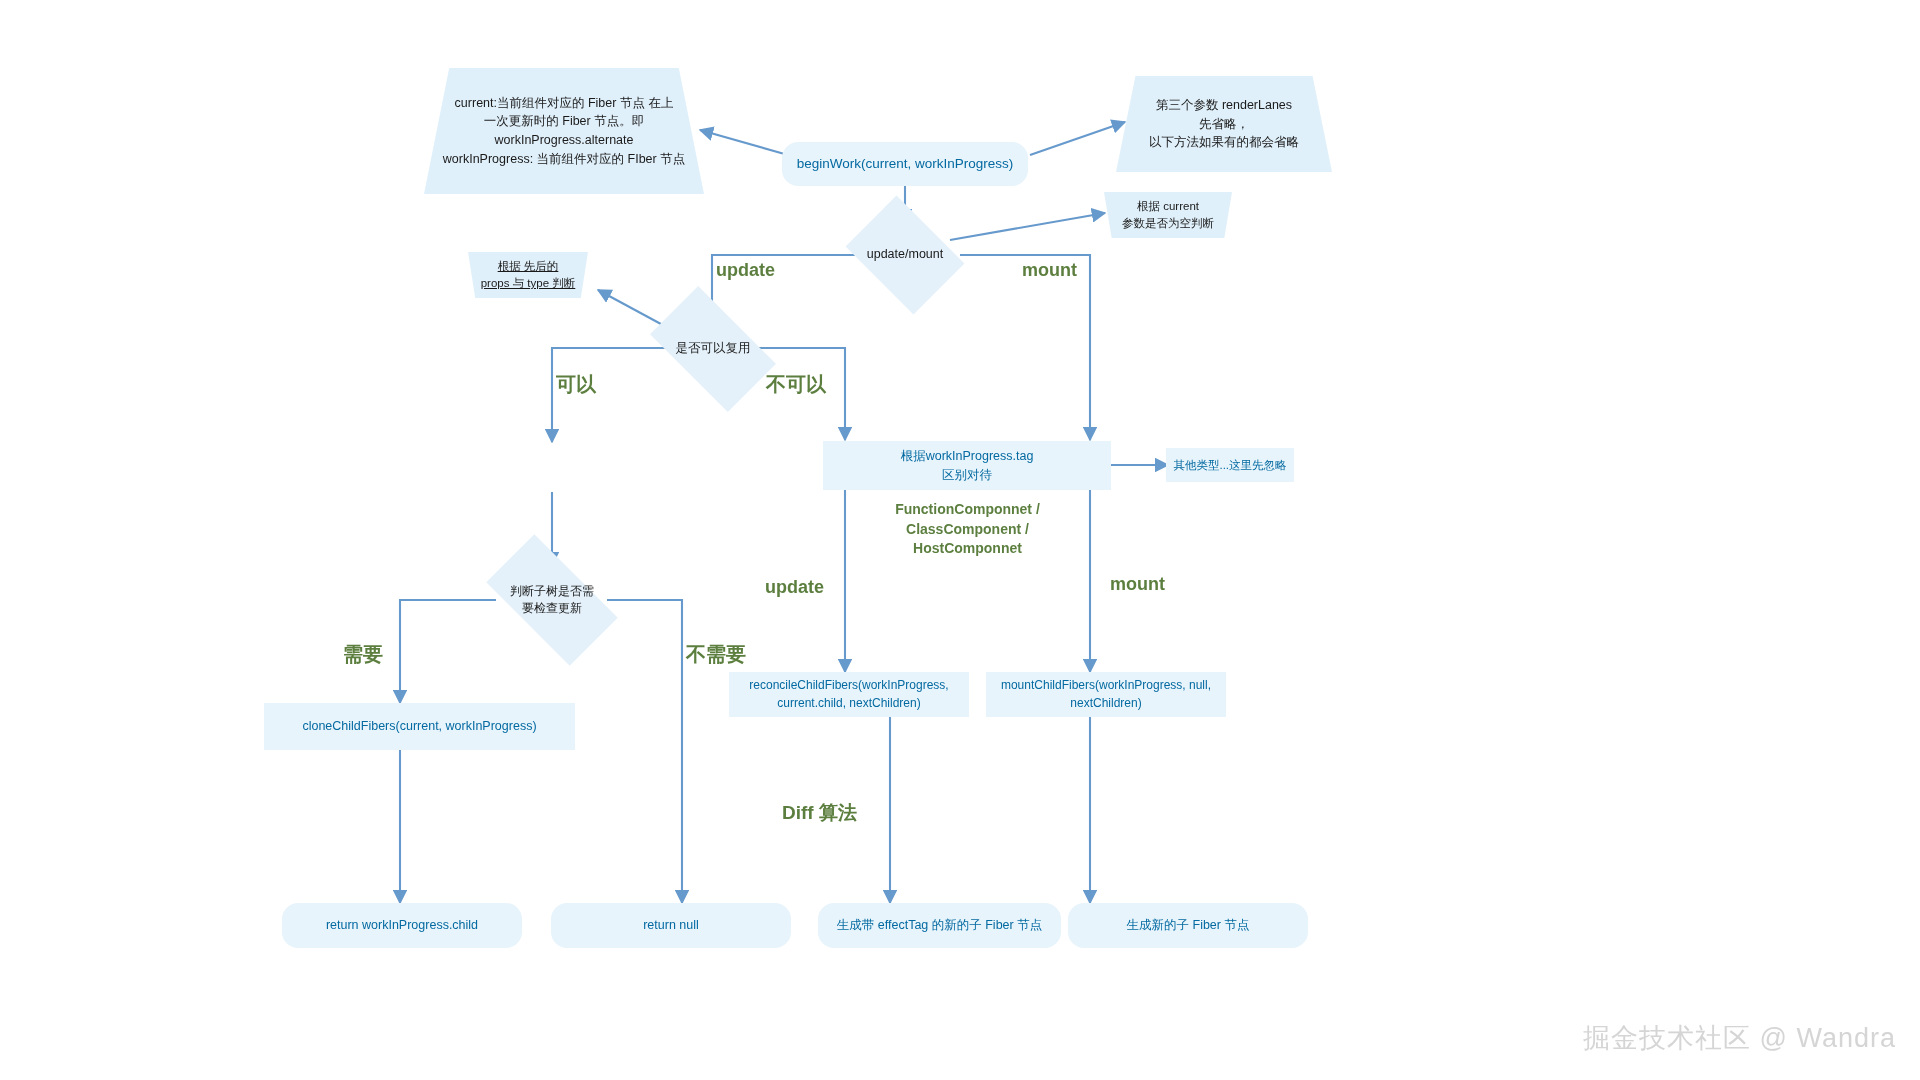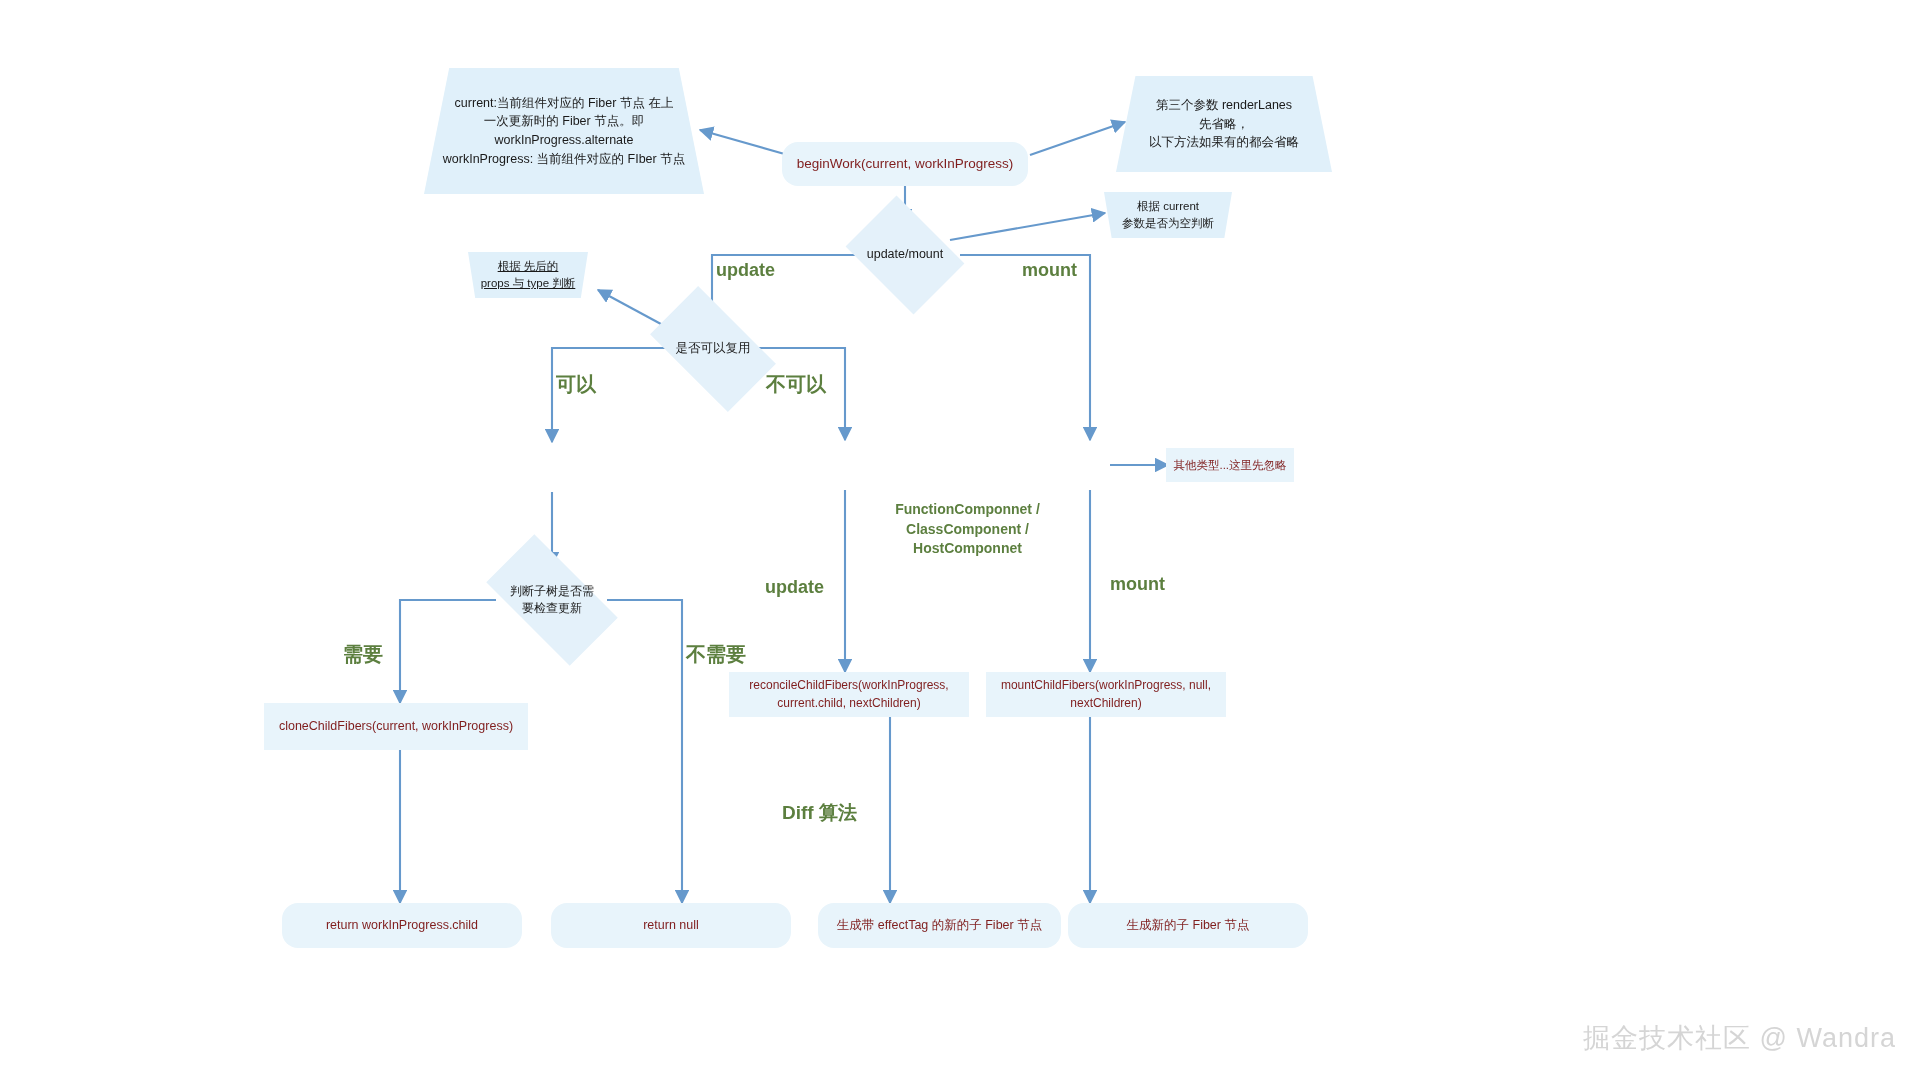--- a/index.html
+++ b/index.html
@@ -25,21 +25,21 @@
     height: 1080px;
     pointer-events: none;
   }
   .node {
     position: absolute;
     box-sizing: border-box;
     display: flex;
     align-items: center;
     justify-content: center;
     text-align: center;
-    color: #7f1d1d;
+    color: #0369a1;
     background: #e8f4fb;
     line-height: 1.45;
     white-space: pre-line;
     padding: 4px 0;
   }
   .rect { background: #e8f4fb; }
   .round { background: #e8f4fb; border-radius: 16px; }
   .diamond-wrap {
     position: absolute;
     display: flex;
@@ -177,20 +177,22 @@
   <div class="diamond-wrap" style="left:658px; top:315px; width:110px; height:68px;">
     <div class="diamond-shape"></div>
     <div class="diamond-label" style="font-size:12.5px;">是否可以复用</div>
   </div>
 
   <div class="edge-label" style="left:556px; top:370px; font-size:20px;">可以</div>
 
   <div class="edge-label" style="left:766px; top:370px; font-size:20px;">不可以</div>
 
 
+  <div class="node rect" style="left:823px; top:441px; width:288px; height:49px; font-size:12.5px;">根据workInProgress.tag
+区别对待</div>
 
   <div class="node rect" style="left:1166px; top:448px; width:128px; height:34px; font-size:11.5px;">其他类型...这里先忽略</div>
 
   <div class="edge-label" style="left:885px; top:500px; width:165px; text-align:center; font-size:14px;">FunctionComponnet /
 ClassComponent /
 HostComponnet</div>
 
   <div class="diamond-wrap" style="left:493px; top:566px; width:118px; height:68px;">
     <div class="diamond-shape"></div>
     <div class="diamond-label" style="font-size:12px;">判断子树是否需
@@ -198,21 +200,21 @@
   </div>
 
   <div class="edge-label" style="left:765px; top:575px; font-size:18px;">update</div>
 
   <div class="edge-label" style="left:1110px; top:572px; font-size:18px;">mount</div>
 
   <div class="edge-label" style="left:343px; top:640px; font-size:20px;">需要</div>
 
   <div class="edge-label" style="left:686px; top:640px; font-size:20px;">不需要</div>
 
-  <div class="node rect" style="left:264px; top:703px; width:264px; height:47px; font-size:12.5px;">cloneChildFibers(current, workInProgress)</div>
+  <div class="node rect" style="left:264px; top:703px; width:311px; height:47px; font-size:12.5px;">cloneChildFibers(current, workInProgress)</div>
 
   <div class="node rect" style="left:729px; top:672px; width:240px; height:45px; font-size:12px;">reconcileChildFibers(workInProgress,
 current.child, nextChildren)</div>
 
   <div class="node rect" style="left:986px; top:672px; width:240px; height:45px; font-size:12px;">mountChildFibers(workInProgress, null,
 nextChildren)</div>
 
   <div class="edge-label" style="left:782px; top:800px; font-size:19px;">Diff 算法</div>
 
   <div class="node round" style="left:282px; top:903px; width:240px; height:45px; font-size:12.5px;">return workInProgress.child</div>

